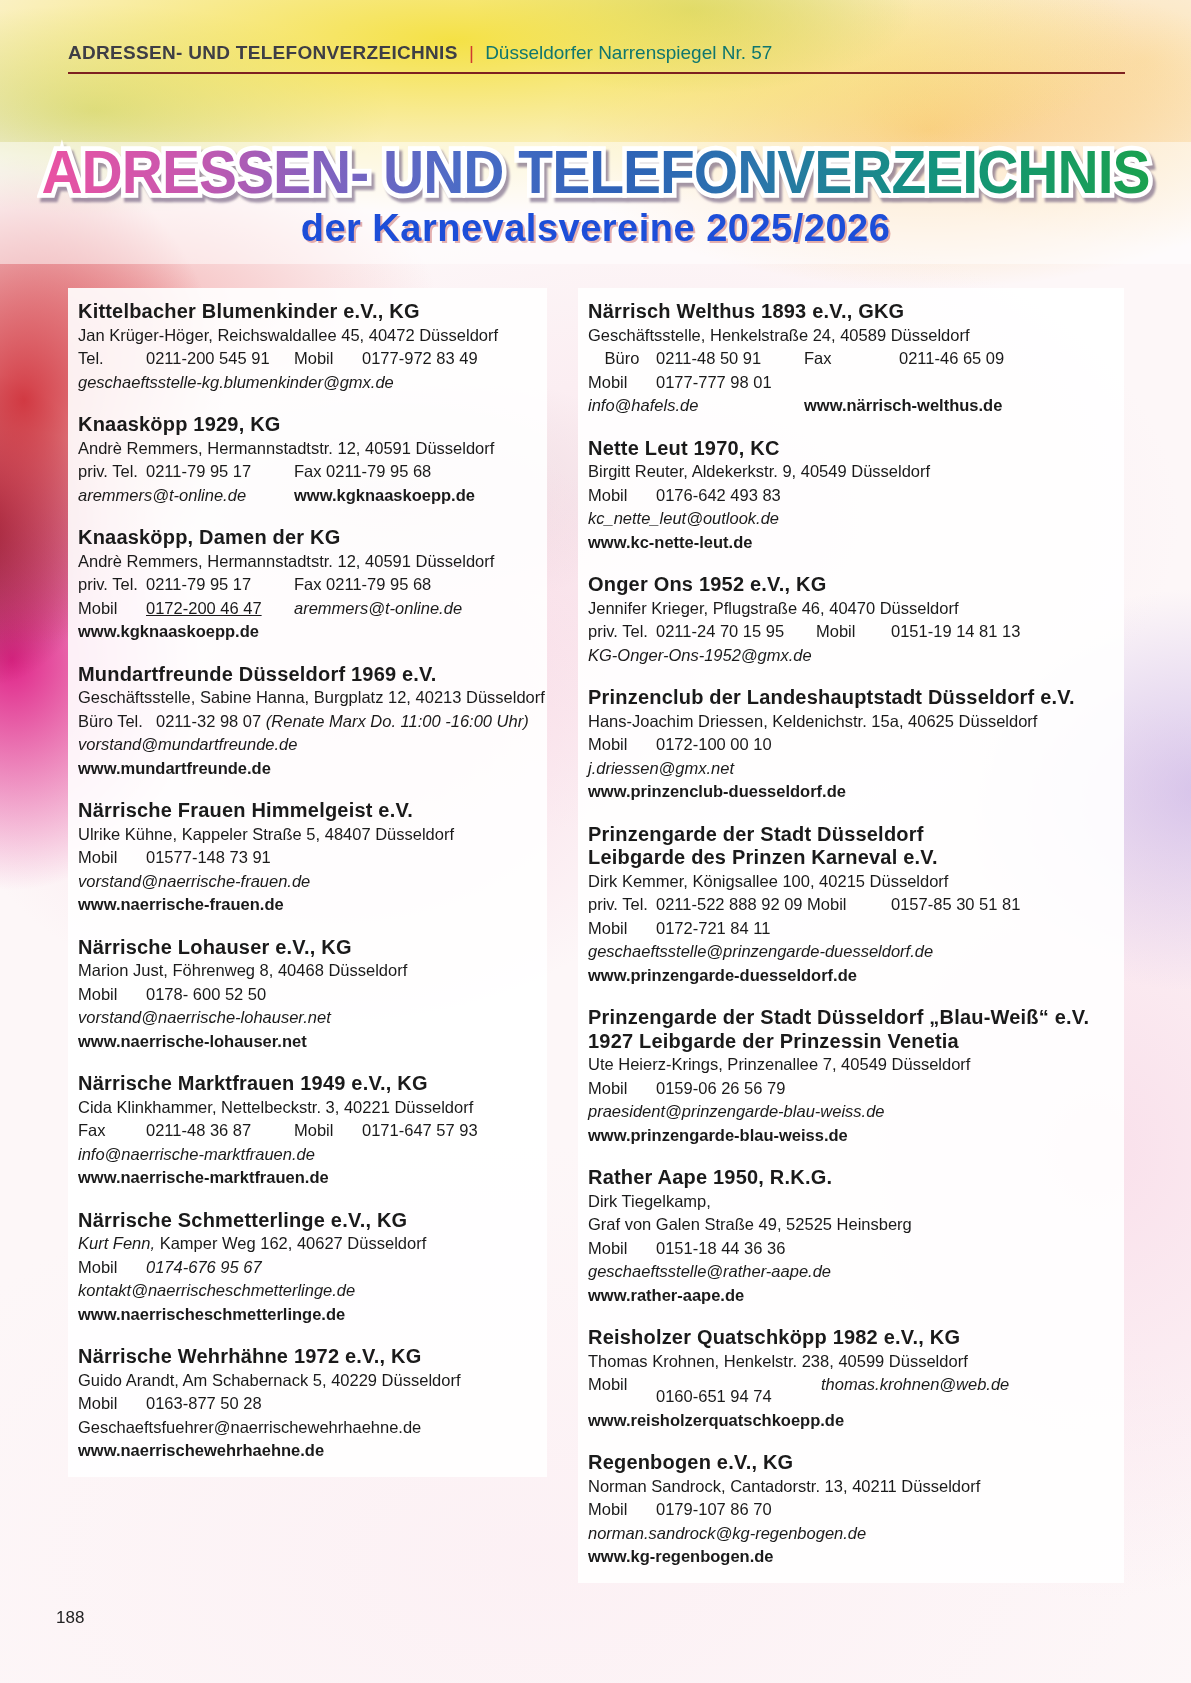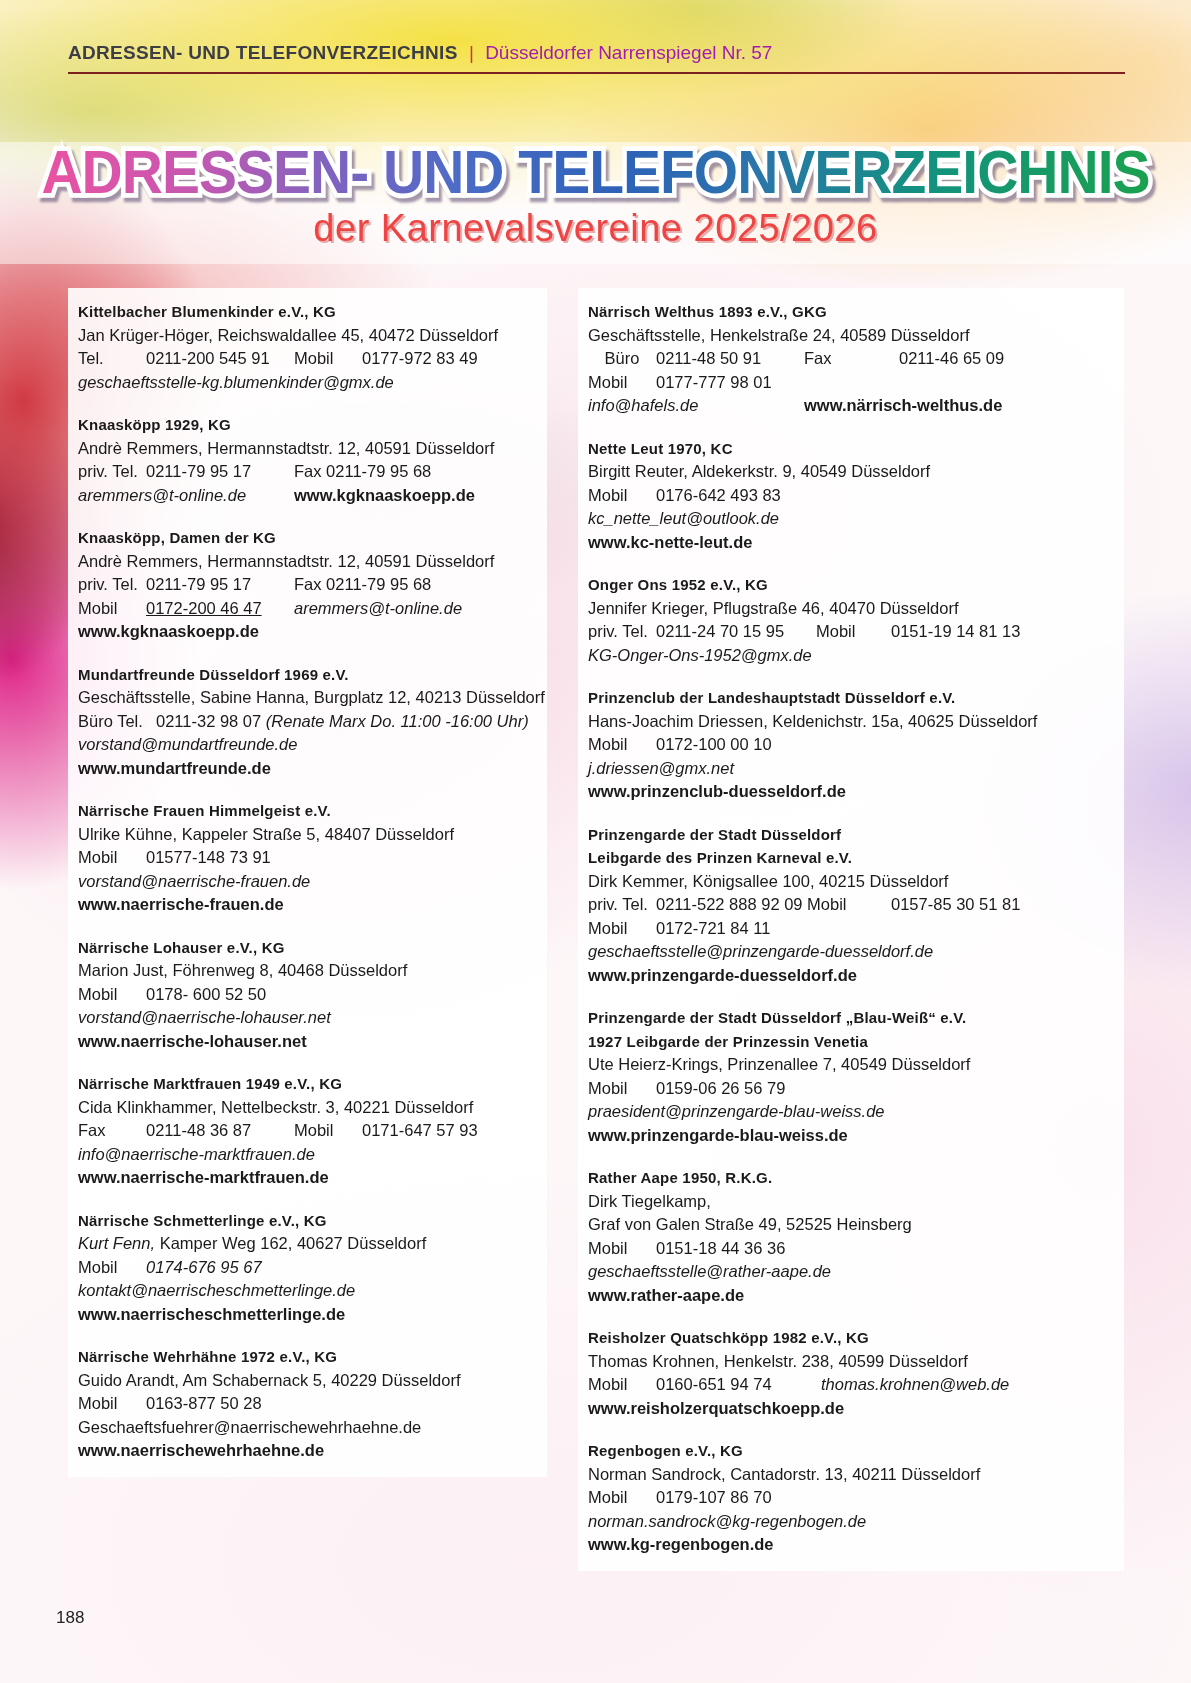--- a/index.html
+++ b/index.html
@@ -24,42 +24,42 @@
       radial-gradient(ellipse 360px 280px at 101% 790px,rgba(178,148,222,0.5), rgba(178,148,222,0) 72%),
       radial-gradient(ellipse 520px 600px at 92% 1150px,rgba(246,205,224,0.55),rgba(246,205,224,0) 75%),
       radial-gradient(ellipse 700px 420px at 55% 520px, rgba(246,214,226,0.5), rgba(246,214,226,0) 75%),
       radial-gradient(ellipse 420px 180px at 32% 490px, rgba(130,95,100,0.18), rgba(130,95,100,0) 70%),
       radial-gradient(ellipse 900px 520px at 45% 1560px,rgba(252,240,244,0.9), rgba(252,240,244,0) 80%);
   }
   
   .hdr{position:absolute;left:68px;top:42px;right:68px;z-index:3;font-size:19px;white-space:nowrap;}
   .hdr .h-left{font-weight:bold;color:#3e3e45;letter-spacing:0.3px;}
   .hdr .h-sep{color:#cf3a30;font-weight:normal;padding:0 6px;}
-  .hdr .h-right{color:#a21caf;font-weight:normal;}
+  .hdr .h-right{color:#0f766e;font-weight:normal;}
   .hdr-rule{position:absolute;left:68px;right:66px;top:72px;height:2px;background:#7d2120;z-index:3;}
   
   .title-strip{position:absolute;left:0;top:142px;width:100%;height:122px;background:rgba(255,255,255,0.5);z-index:1;}
   .big-title{position:absolute;left:0;top:140px;width:100%;text-align:center;z-index:3;}
   .bt-stack{position:relative;display:inline-block;font-weight:bold;font-size:57px;letter-spacing:-1px;line-height:1.1;transform:scaleY(1.08);}
   .bt-under{position:absolute;left:0;top:0;width:100%;color:#fff;
     -webkit-text-stroke:9px #ffffff;
     filter:drop-shadow(3px 4px 1px rgba(90,70,110,0.55));}
   .bt-grad{position:relative;
     background:linear-gradient(90deg,#ea52a2 0%,#c558b0 14%,#7f63c0 26%,#4b6cc6 38%,#2e62b8 52%,#2b74ac 64%,#13927e 80%,#1ba14f 100%);
     -webkit-background-clip:text;background-clip:text;color:transparent;}
   .subtitle{position:absolute;left:0;top:207px;width:100%;text-align:center;z-index:3;
-    font-size:38px;font-weight:normal;color:#ef4444;letter-spacing:0.5px;
+    font-size:38px;font-weight:bold;color:#1d4ed8;letter-spacing:0.5px;
     text-shadow:2px 2px 0 rgba(198,84,84,0.45);}
   
   .col{position:absolute;top:288px;z-index:2;background:rgba(255,255,255,0.9);padding:12px 10px 14px 10px;box-sizing:border-box;}
   .col-left{left:68px;width:479px;}
   .col-right{left:578px;width:546px;}
   .entry{margin-bottom:19px;}
   .entry:last-child{margin-bottom:0;}
-  .entry-title{font-weight:bold;font-size:15px;line-height:23.5px;letter-spacing:0.2px;}
+  .entry-title{font-weight:bold;font-size:20px;line-height:23.5px;letter-spacing:0.2px;}
   .line{font-size:16.5px;line-height:23.5px;white-space:nowrap;}
   .seg{display:inline-block;white-space:pre;vertical-align:top;}
   .s-i{font-style:italic;}
   .s-b{font-weight:bold;}
   
   .page-num{position:absolute;left:56px;top:1608px;z-index:3;font-size:17px;color:#232323;}
 </style>
 </head>
 <body>
 
@@ -193,21 +193,21 @@
       <div class="entry-title">Rather Aape 1950, R.K.G.</div>
       <div class="line"><span class="seg s-r">Dirk Tiegelkamp,</span></div>
       <div class="line"><span class="seg s-r">Graf von Galen Straße 49, 52525 Heinsberg</span></div>
       <div class="line"><span class="seg s-r" style="min-width: 68px;">Mobil</span><span class="seg s-r">0151-18 44 36 36</span></div>
       <div class="line"><span class="seg s-i">geschaeftsstelle@rather-aape.de</span></div>
       <div class="line"><span class="seg s-b">www.rather-aape.de</span></div>
     </div>
     <div class="entry">
       <div class="entry-title">Reisholzer Quatschköpp 1982 e.V., KG</div>
       <div class="line"><span class="seg s-r">Thomas Krohnen, Henkelstr. 238, 40599 Düsseldorf</span></div>
-      <div class="line"><span class="seg s-r" style="min-width: 68px;">Mobil</span><span class="seg s-r" style="min-width: 165px;">0160-651 94 74</span><span class="seg s-i">thomas.krohnen@web.de</span></div>
+      <div class="line"><span class="seg s-r" style="min-width: 68px;">Mobil</span><span class="seg s-r" style="min-width: 165px; margin-top: 12px;">0160-651 94 74</span><span class="seg s-i">thomas.krohnen@web.de</span></div>
       <div class="line"><span class="seg s-b">www.reisholzerquatschkoepp.de</span></div>
     </div>
     <div class="entry">
       <div class="entry-title">Regenbogen e.V., KG</div>
       <div class="line"><span class="seg s-r">Norman Sandrock, Cantadorstr. 13, 40211 Düsseldorf</span></div>
       <div class="line"><span class="seg s-r" style="min-width: 68px;">Mobil</span><span class="seg s-r">0179-107 86 70</span></div>
       <div class="line"><span class="seg s-i">norman.sandrock@kg-regenbogen.de</span></div>
       <div class="line"><span class="seg s-b">www.kg-regenbogen.de</span></div>
     </div>
   </div>

